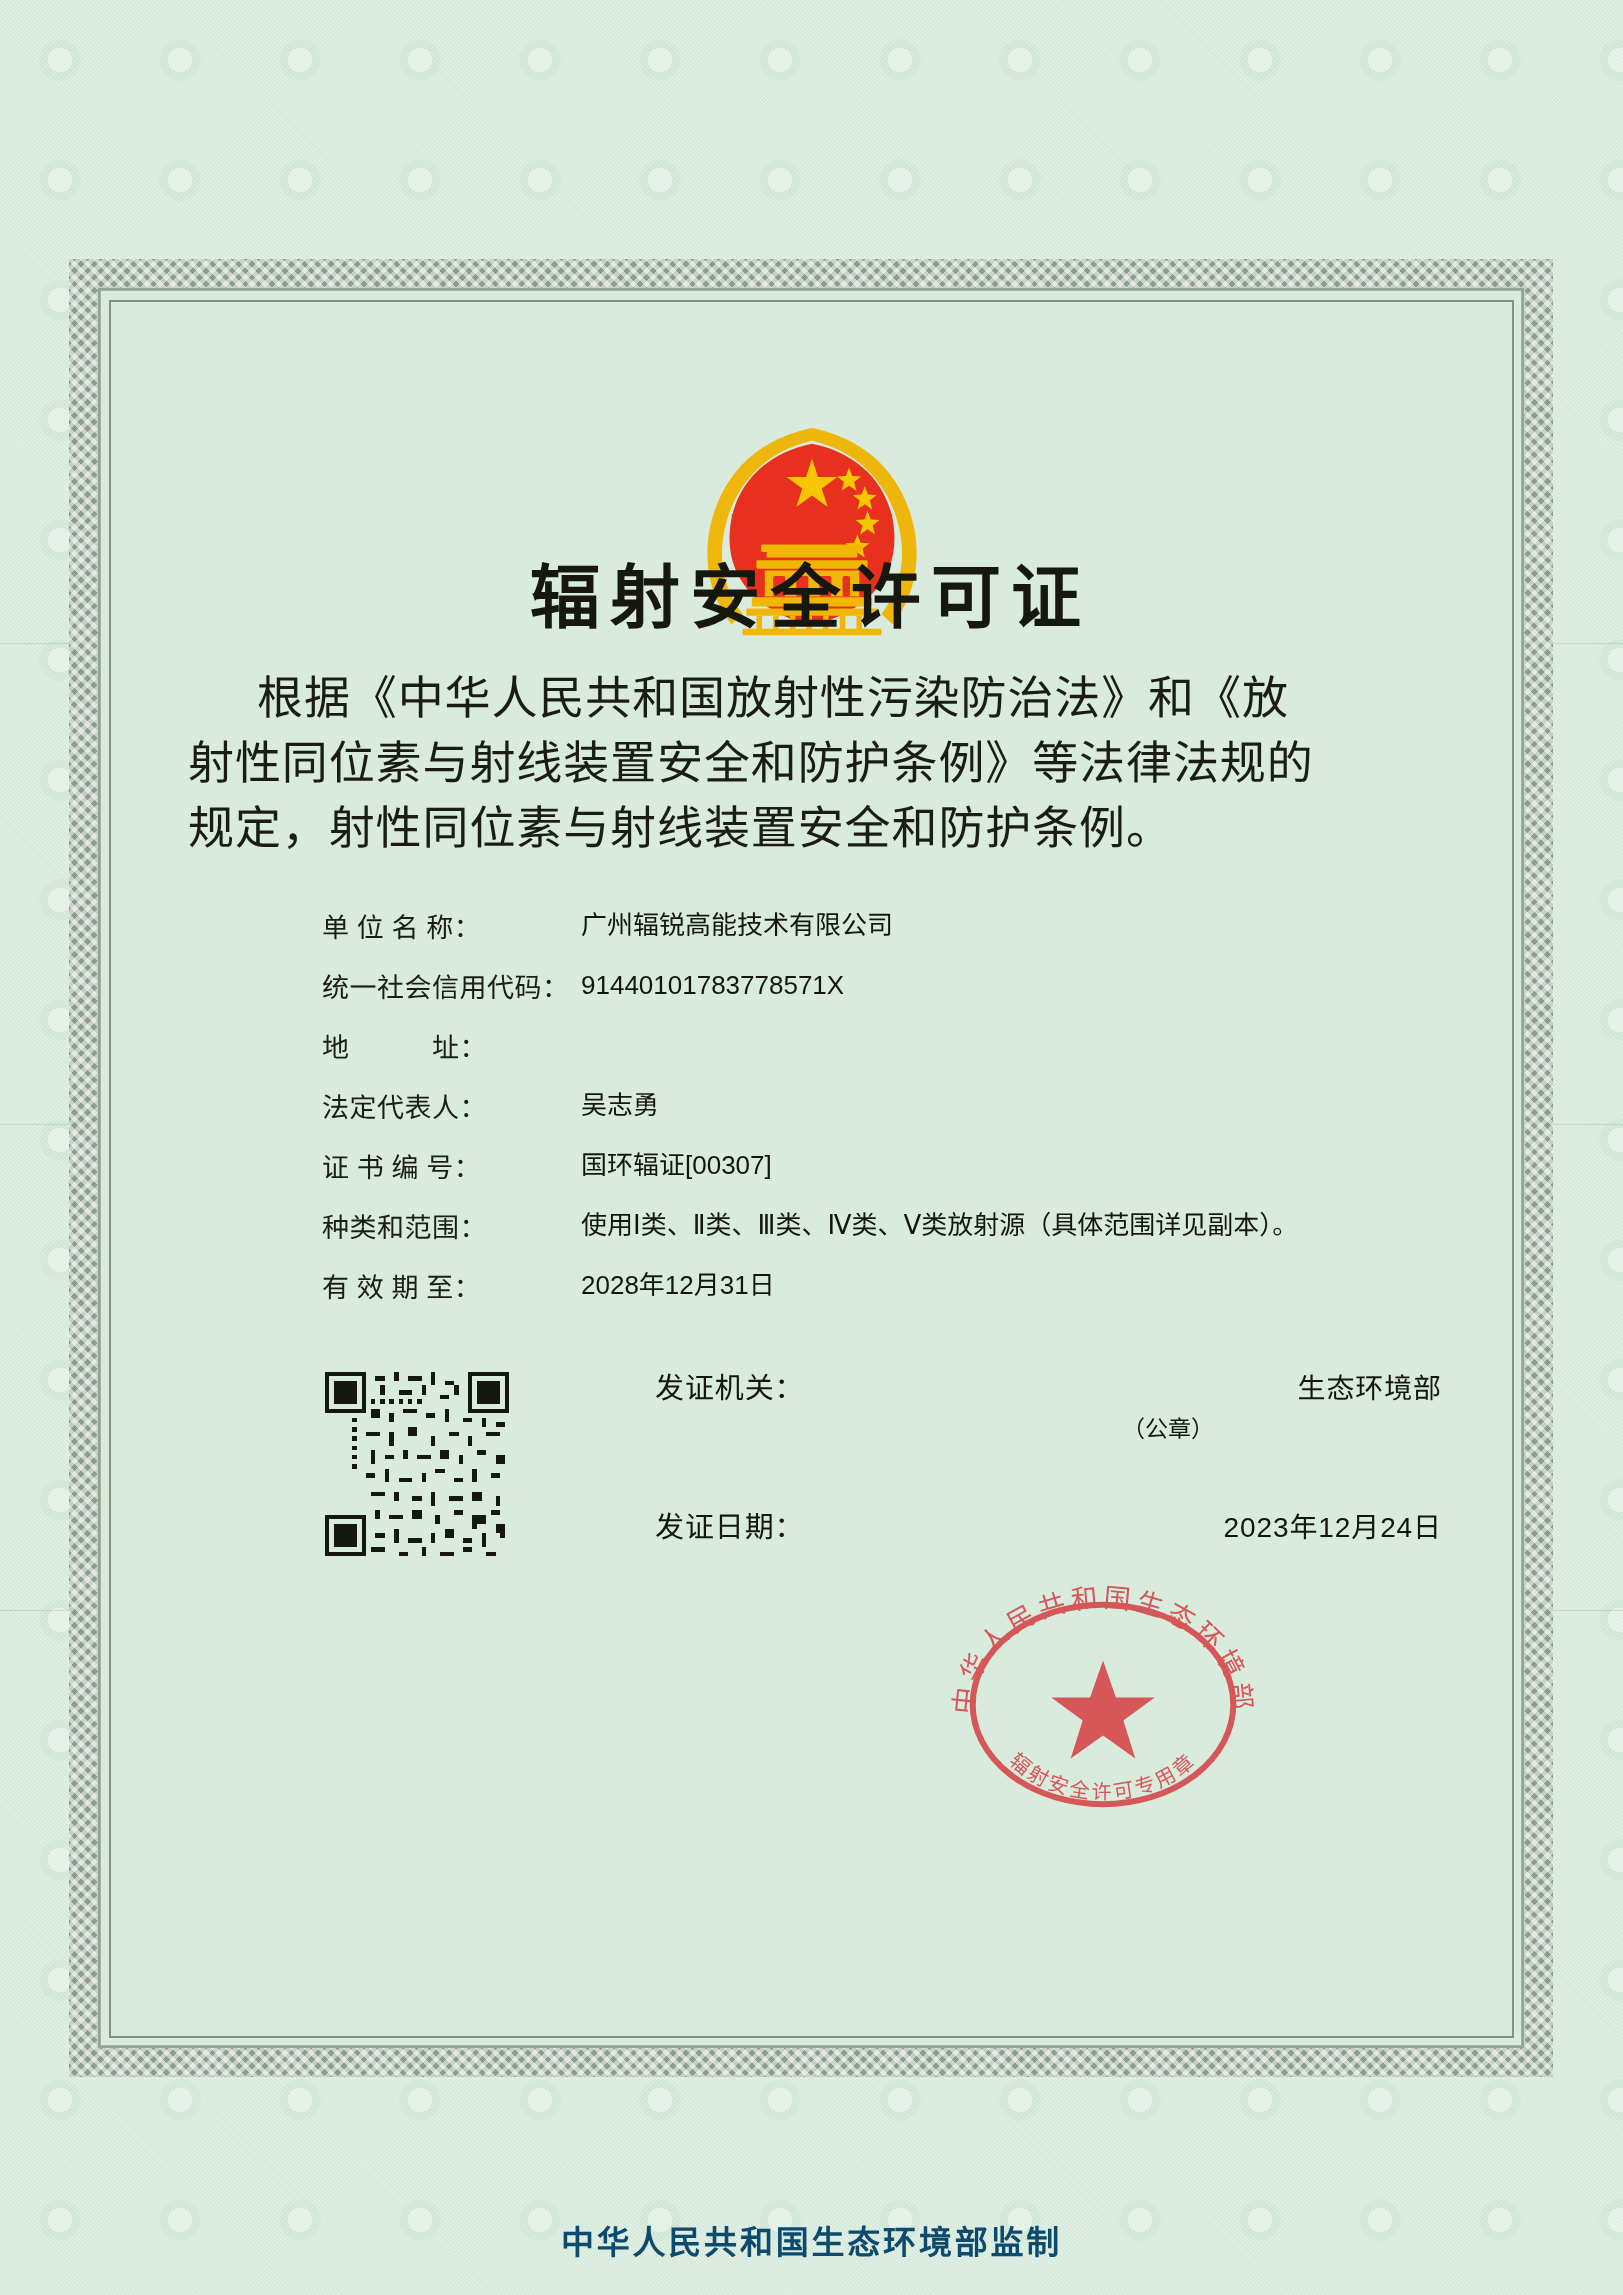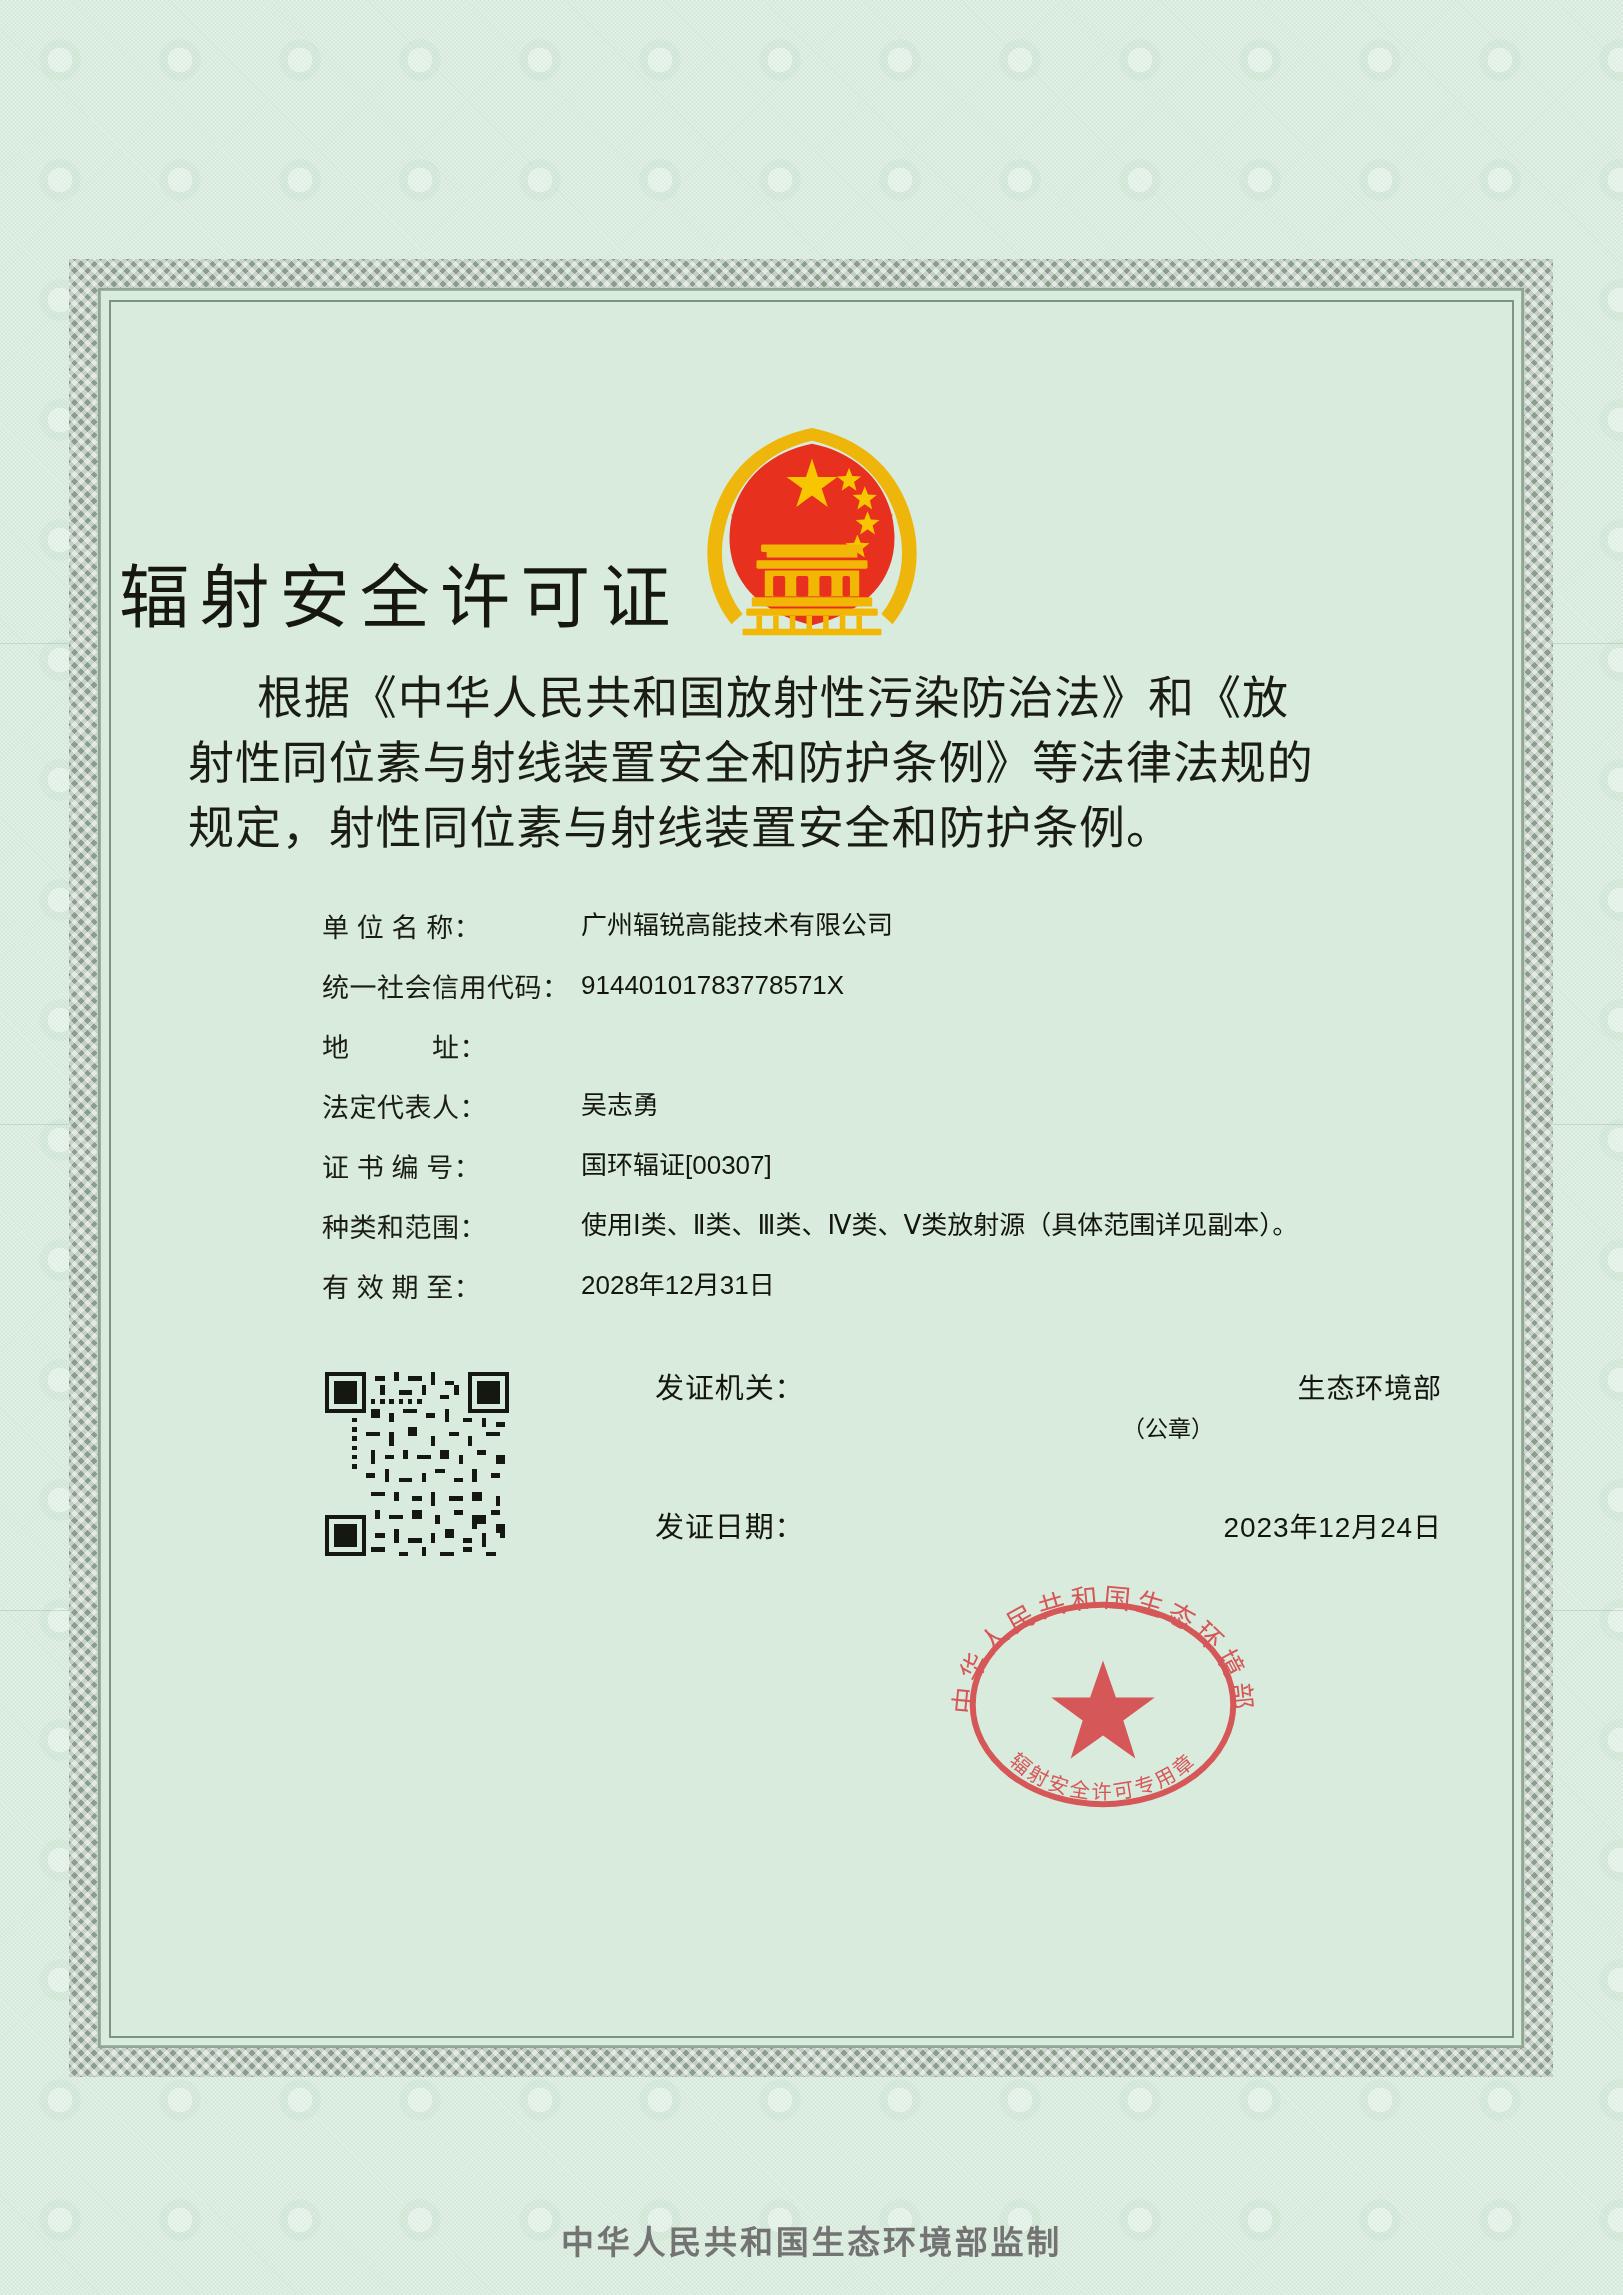--- a/index.html
+++ b/index.html
@@ -94,25 +94,25 @@
     transform: translateX(-50%);
     width: 250px;
     height: 241px;
   }
 
   .doc-title {
     position: absolute;
     left: 0;
     right: 12px;
     top: 241px;
-    text-align: left;
+    text-align: center;
     font-size: 70px;
     letter-spacing: 10.2px;
     color: #16180f;
-    font-weight: 400;
+    font-weight: 700;
     font-family: "Liberation Serif", "DejaVu Serif", serif;
     text-indent: 10.2px;
   }
 
   .preamble {
     position: absolute;
     left: 79px;
     width: 1249px;
     top: 366px;
     font-size: 46px;
@@ -200,21 +200,21 @@
 
   .footer {
     position: absolute;
     left: 0;
     right: 0;
     top: 2216px;
     text-align: center;
     font-size: 33px;
     font-weight: 700;
     letter-spacing: 2.8px;
-    color: #737373;
+    color: #0c4a6e;
   }
 
   
   .fold {
     position: absolute;
     left: 0;
     right: 0;
     height: 1.4px;
     background: rgba(120,150,130,0.25);
     pointer-events: none;

